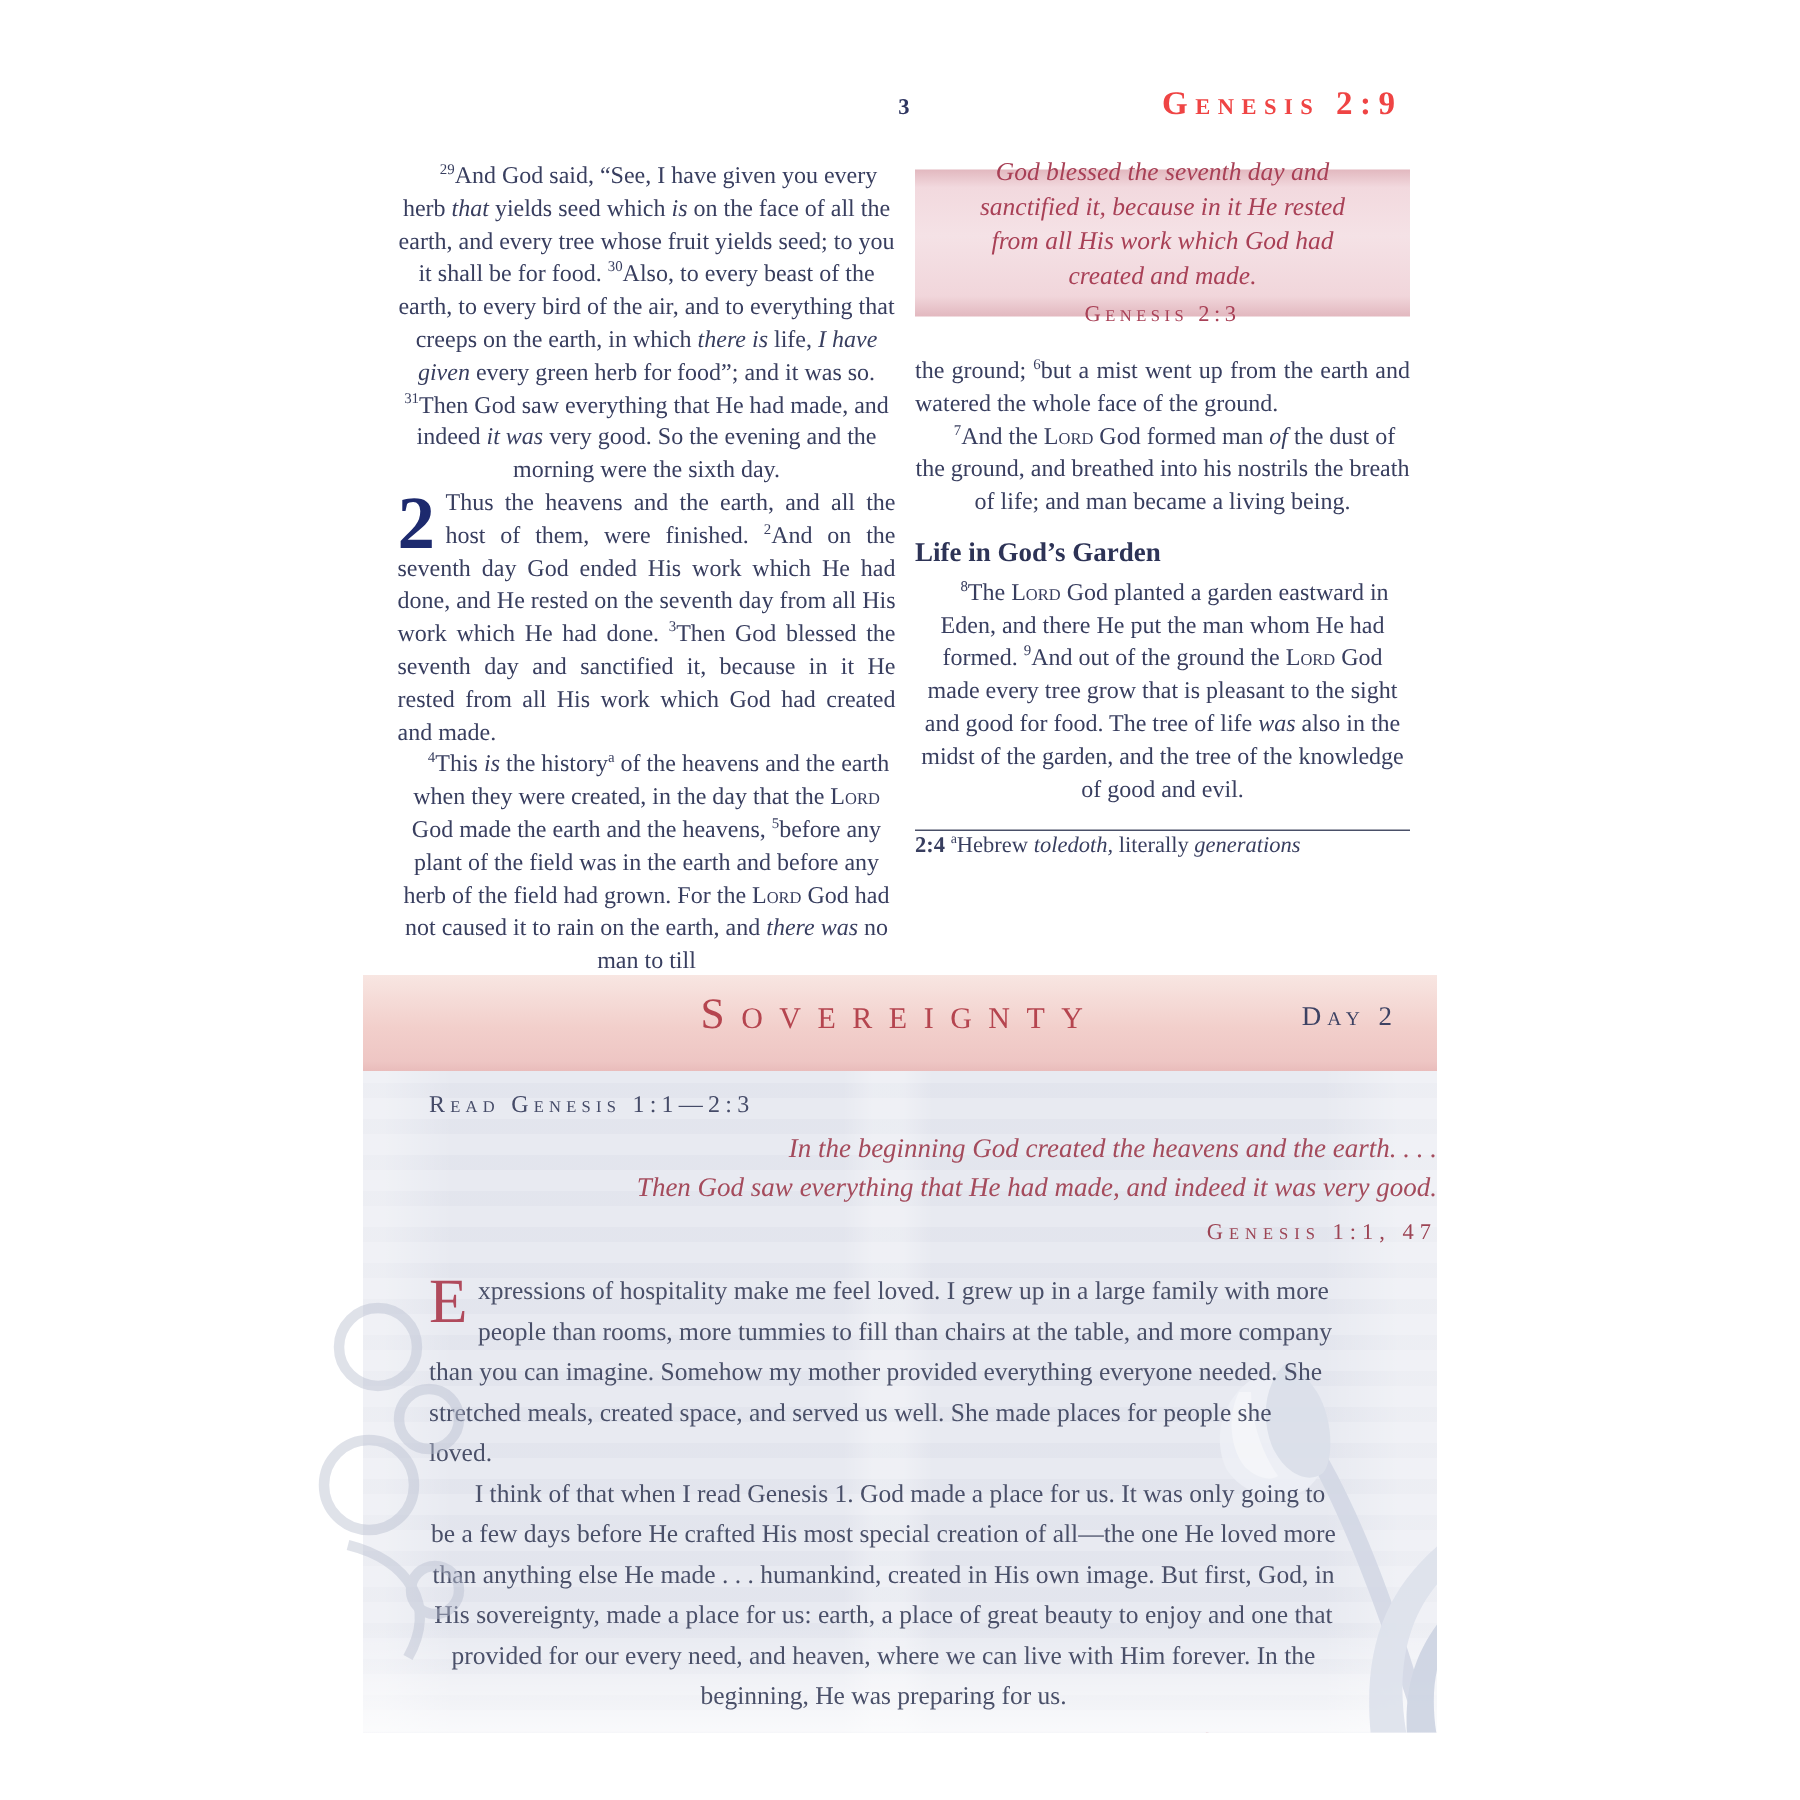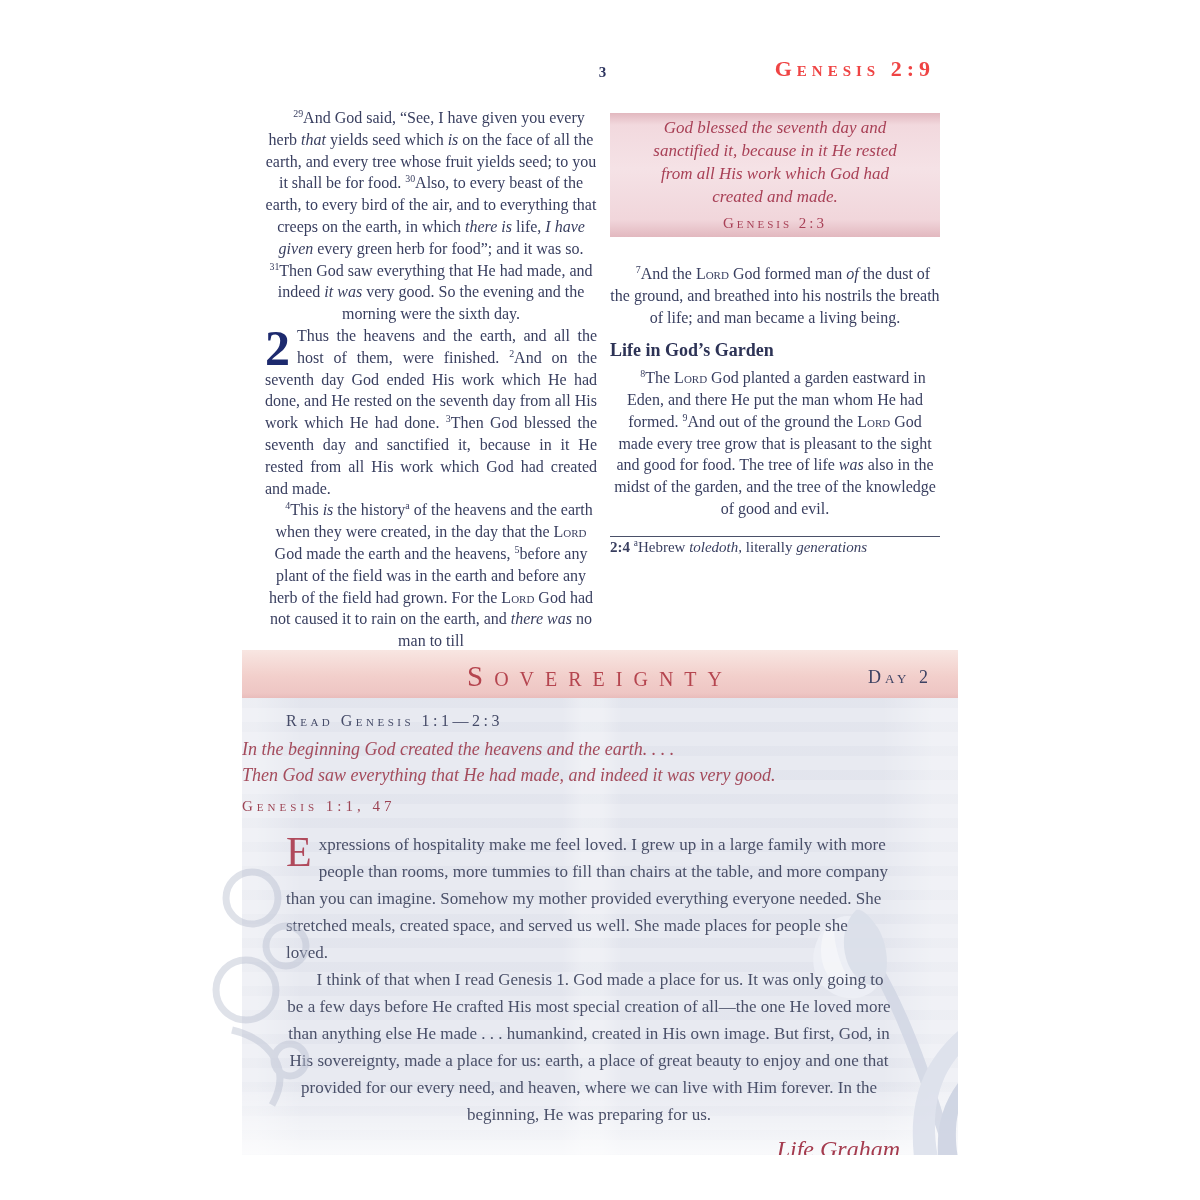--- a/index.html
+++ b/index.html
@@ -20,50 +20,50 @@
   p.ind{text-indent:16px;text-align:center;}
   .sup{vertical-align:super;font-size:0.62em;line-height:0;}
   .i{font-style:italic;}
   .sc{font-variant:small-caps;}
   .b{font-weight:bold;}
 
   .dropcap-2{float:left;font-size:50px;line-height:40px;font-weight:bold;color:#1d2a6e;
              margin:3px 7px 0 0;}
 
   
-  .callout{box-sizing:border-box;height:124px;margin:6px 0 26px 0;padding:10px 32px;
+  .callout{box-sizing:border-box;height:98px;margin:6px 0 26px 0;padding:10px 32px;
            background:linear-gradient(180deg,#e2b8bf 0px,#f2d9de 12px,#f5e2e6 45%,#f1d6db 86%,#e2b8bf 100%);
            display:flex;flex-direction:column;justify-content:center;text-align:center;}
   .callout-text{font-style:italic;color:#a84056;font-size:17px;line-height:23px;text-align:center;}
   .callout-ref{font-variant:small-caps;letter-spacing:3px;color:#a84056;font-size:15px;margin-top:5px;}
 
   .section-heading{font-weight:bold;color:#2d3356;font-size:18px;margin:12px 0 5px;text-align:left;}
   .footnote-rule{border:none;border-top:1.5px solid #4a5068;margin:16px 0 0;}
   .footnote{font-size:15px;margin-top:9px;text-align:left;}
 
   
   .devotional{position:absolute;left:242px;top:650px;width:716px;height:505px;
       background:
         linear-gradient(180deg,rgba(255,255,255,0) 86%,rgba(255,255,255,.75) 100%),
         linear-gradient(90deg,rgba(255,255,255,.35) 0 14px,rgba(255,255,255,0) 60px 320px,
                         rgba(255,255,255,.30) 340px 360px,rgba(255,255,255,0) 380px 640px,
                         rgba(255,255,255,.35) 690px 716px),
         repeating-linear-gradient(180deg,rgba(100,110,150,.04) 0 10px,rgba(100,110,150,0) 10px 24px),
         #e8eaf1;
       overflow:hidden;}
-  .band{position:relative;height:48px;
+  .band{position:relative;height:64px;
         background:linear-gradient(180deg,#f8e6e2 0%,#f2cfcb 55%,#eec6c4 90%,#e9bcbb 100%);}
   .band-title{text-align:center;line-height:52px;font-variant:small-caps;letter-spacing:11px;
               color:#b5454f;font-size:29px;}
   .band-day{position:absolute;right:26px;top:0;line-height:54px;color:#3d4263;
             font-variant:small-caps;letter-spacing:4px;font-size:18px;margin-left:32px;}
 
   .read-line{margin:14px 0 0 44px;font-variant:small-caps;letter-spacing:3.5px;
              color:#454b68;font-size:16px;}
-  .quote{margin-top:6px;text-align:left;color:#a44b5c;font-style:italic;
+  .quote{margin-top:6px;text-align:right;color:#a44b5c;font-style:italic;
          font-size:18px;line-height:26px;}
   .quote-ref{font-variant:small-caps;letter-spacing:4px;font-style:normal;font-size:15px;
              margin-top:5px;color:#9c4454;}
 
   .dev-body{margin:12px 66px 0 44px;font-size:17px;line-height:27px;color:#4a5069;
             position:relative;z-index:2;}
   .dev-body p{margin:0;}
   .dev-body p.ind{text-indent:22px;}
   .dropcap-e{float:left;font-size:42px;line-height:34px;color:#b04a5c;margin:4px 7px 0 0;
              font-style:normal;}
@@ -85,20 +85,21 @@
     <p class="ind"><span class="sup">29</span><span>And God said, “See, I have given you every herb </span><span class="i">that</span><span> yields seed which </span><span class="i">is</span><span> on the face of all the earth, and every tree whose fruit yields seed; to you it shall be for food. </span><span class="sup">30</span><span>Also, to every beast of the earth, to every bird of the air, and to everything that creeps on the earth, in which </span><span class="i">there is</span><span> life, </span><span class="i">I have given</span><span> every green herb for food”; and it was so. </span><span class="sup">31</span><span>Then God saw everything that He had made, and indeed </span><span class="i">it was</span><span> very good. So the evening and the morning were the sixth day.</span></p>
     <p><span class="dropcap-2">2</span><span><span>Thus the heavens and the earth, and all the host of them, were finished. </span><span class="sup">2</span><span>And on the seventh day God ended His work which He had done, and He rested on the seventh day from all His work which He had done. </span><span class="sup">3</span><span>Then God blessed the seventh day and sanctified it, because in it He rested from all His work which God had created and made.</span></span></p>
     <p class="ind"><span class="sup">4</span><span>This </span><span class="i">is</span><span> the history</span><span class="sup">a</span><span> of the heavens and the earth when they were created, in the day that the </span><span class="sc">Lord</span><span> God made the earth and the heavens, </span><span class="sup">5</span><span>before any plant of the field was in the earth and before any herb of the field had grown. For the </span><span class="sc">Lord</span><span> God had not caused it to rain on the earth, and </span><span class="i">there was</span><span> no man to till</span></p>
   </div>
 
   <div class="col col-right">
     <div class="callout">
       <div class="callout-text">God blessed the seventh day and sanctified it, because in it He rested from all His work which God had created and made.</div>
       <div class="callout-ref">Genesis 2:3</div>
     </div>
+    <p><span>the ground; </span><span class="sup">6</span><span>but a mist went up from the earth and watered the whole face of the ground.</span></p>
     <p class="ind"><span class="sup">7</span><span>And the </span><span class="sc">Lord</span><span> God formed man </span><span class="i">of</span><span> the dust of the ground, and breathed into his nostrils the breath of life; and man became a living being.</span></p>
     <div class="section-heading">Life in God’s Garden</div>
     <p class="ind"><span class="sup">8</span><span>The </span><span class="sc">Lord</span><span> God planted a garden eastward in Eden, and there He put the man whom He had formed. </span><span class="sup">9</span><span>And out of the ground the </span><span class="sc">Lord</span><span> God made every tree grow that is pleasant to the sight and good for food. The tree of life </span><span class="i">was</span><span> also in the midst of the garden, and the tree of the knowledge of good and evil.</span></p>
     <hr class="footnote-rule">
     <p class="footnote"><span class="b">2:4 </span><span class="sup">a</span><span>Hebrew </span><span class="i">toledoth,</span><span> literally </span><span class="i">generations</span></p>
   </div>
 
   <div class="devotional">
     <div class="band">
       <div class="band-title">Sovereignty</div>

